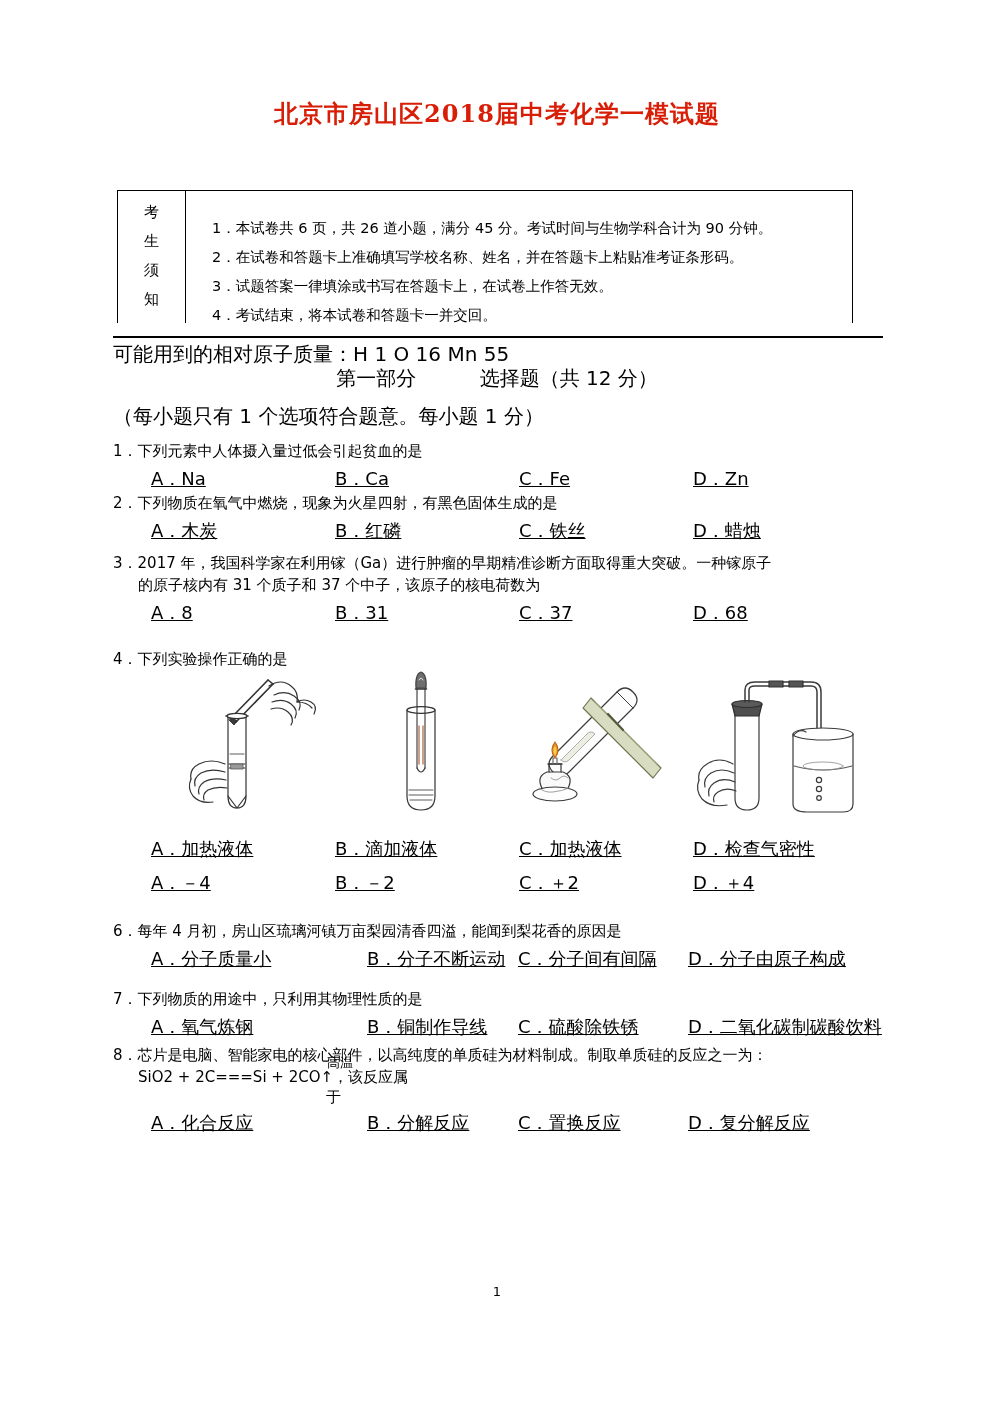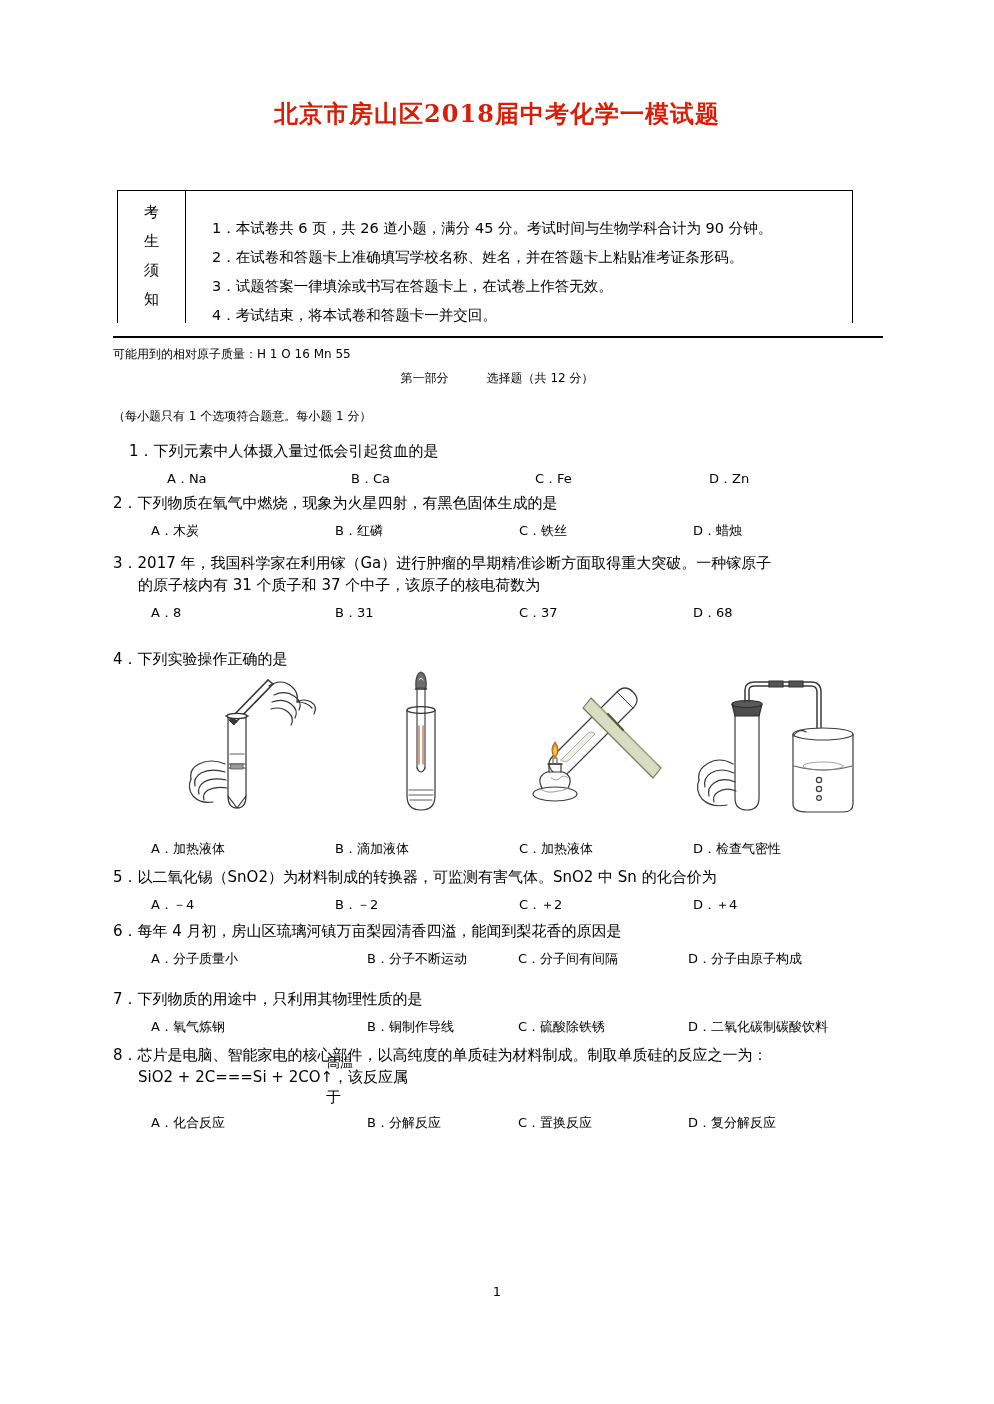--- a/index.html
+++ b/index.html
@@ -82,21 +82,21 @@
     left: 113px;
     top: 336px;
     width: 770px;
     height: 0;
     border-top: 2px solid #000;
   }
 
   
   .line {
     position: absolute;
-    font-size: 12px;
+    font-size: 20px;
     line-height: 20px;
     white-space: nowrap;
   }
   .atomic-mass { left: 113px; top: 344px; }
   .part-head {
     left: 0; top: 368px; width: 994px;
     text-align: center; white-space: pre;
   }
   .sub-note { left: 113px; top: 406px; }
 
@@ -111,21 +111,22 @@
   .q .stem { white-space: nowrap; }
   .q .stem2 { white-space: nowrap; padding-left: 25px; }
   .opts {
     position: relative;
     height: 24px;
     margin-top: 6px;
   }
   .opts .op {
     position: absolute;
     white-space: nowrap;
-    font-size: 13px;
+    font-size: 18px;
+    text-decoration: underline;
   }
   .op-a { left: 38px; }
   .op-b { left: 222px; }
   .op-c { left: 406px; }
   .op-d { left: 580px; }
 
   
   .op.wide-b { left: 218px; margin-left: 36px; }
   .op.wide-c { left: 405px; }
   .op.wide-d { left: 575px; }
@@ -203,21 +204,21 @@
   </div>
 
   <div class="hrule"></div>
 
   <div class="line atomic-mass">可能用到的相对原子质量：H 1  O 16  Mn 55</div>
 
   <div class="line part-head">第一部分          选择题（共 12 分）</div>
 
   <div class="line sub-note">（每小题只有 1 个选项符合题意。每小题 1 分）</div>
 
-  <div class="q" style="top:440px;margin-left:16px;">
+  <div class="q" style="top:440px;">
     <div class="stem">1．下列元素中人体摄入量过低会引起贫血的是</div>
     <div class="opts">
       <span class="op op-a">A．Na</span>
       <span class="op op-b">B．Ca</span>
       <span class="op op-c">C．Fe</span>
       <span class="op op-d">D．Zn</span>
     </div>
   </div>
 
   <div class="q" style="top:492px;">
@@ -379,21 +380,20 @@
   <div class="q" style="top:832px;">
     <div class="opts">
       <span class="op op-a">A．加热液体</span>
       <span class="op op-b">B．滴加液体</span>
       <span class="op op-c">C．加热液体</span>
       <span class="op op-d">D．检查气密性</span>
     </div>
   </div>
 
   <div class="q" style="top:866px;">
-    <div class="stem">5．以二氧化锡（SnO2）为材料制成的转换器，可监测有害气体。SnO2 中 Sn 的化合价为</div>
     <div class="opts">
       <span class="op op-a">A．－4</span>
       <span class="op op-b">B．－2</span>
       <span class="op op-c">C．＋2</span>
       <span class="op op-d">D．＋4</span>
     </div>
   </div>
 
   <div class="q" style="top:920px;">
     <div class="stem">6．每年 4 月初，房山区琉璃河镇万亩梨园清香四溢，能闻到梨花香的原因是</div>

